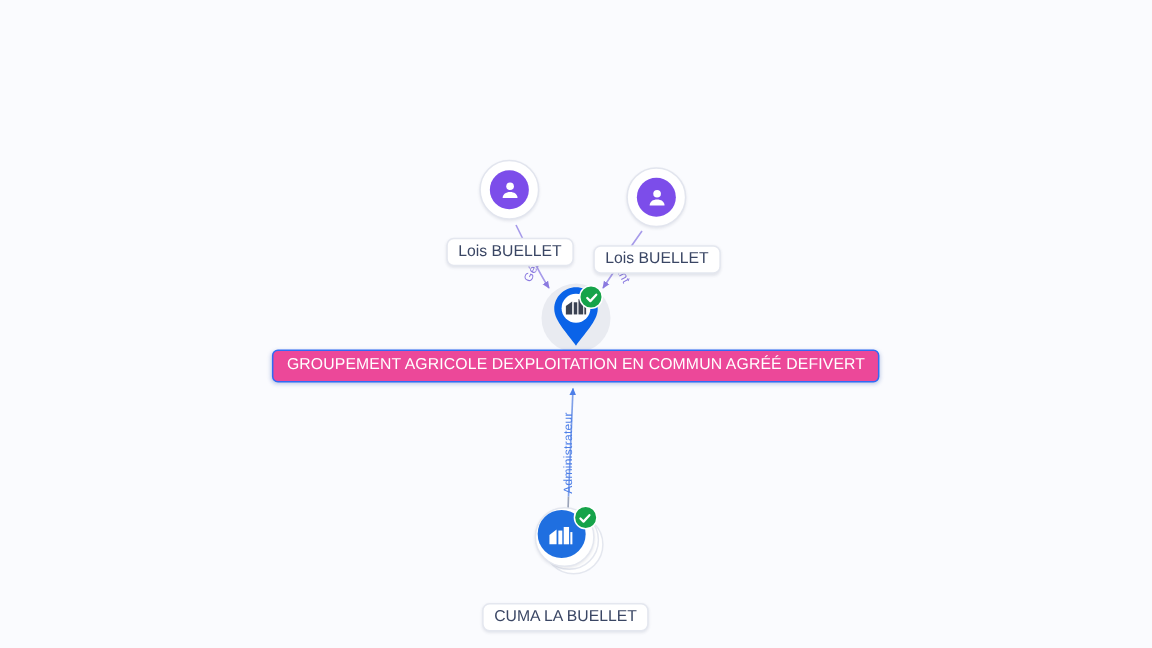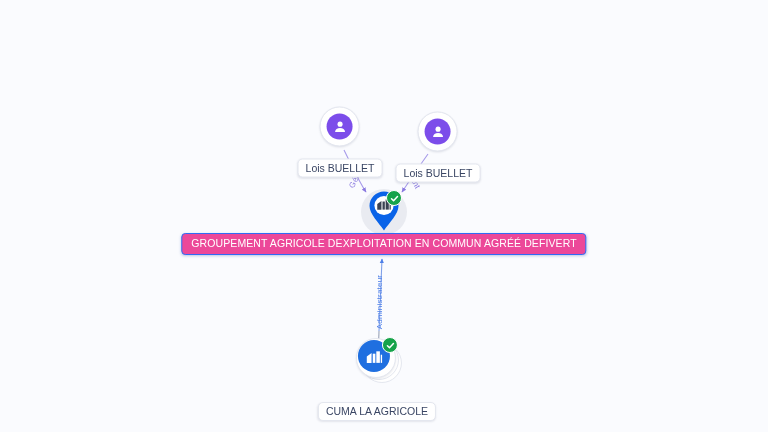--- a/index.html
+++ b/index.html
@@ -276,16 +276,16 @@
           <rect x="12.2" y="2.4" width="4.2" height="13.6"></rect>
           <rect x="17.4" y="6.4" width="1.6" height="9.6"></rect>
         </svg>
       </div>
       <div class="check-badge" style="left:28px; top:0px;">
         <svg width="9" height="9" viewBox="0 0 24 24" fill="none" stroke="#ffffff" stroke-width="4" stroke-linecap="round" stroke-linejoin="round">
           <path d="M4 12.5 L9.5 18 L20 6.5"></path>
         </svg>
       </div>
     </div>
-    <div class="chip" style="margin-top:3px;">CUMA LA AGRICOLE</div>
+    <div class="chip" style="margin-top:3px;">CUMA LA BUELLET</div>
   </div>
 
 </div>
 
 </body></html>

